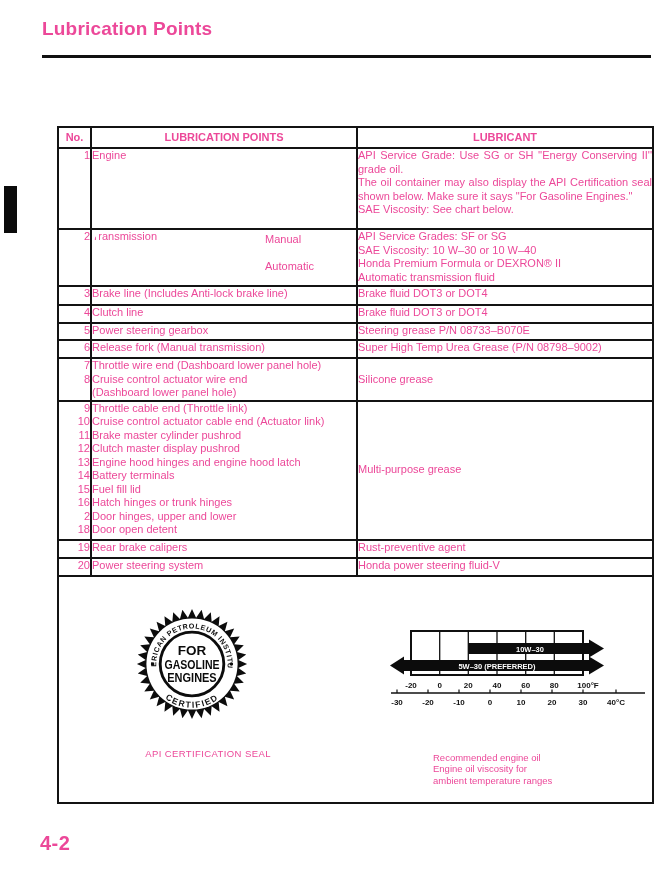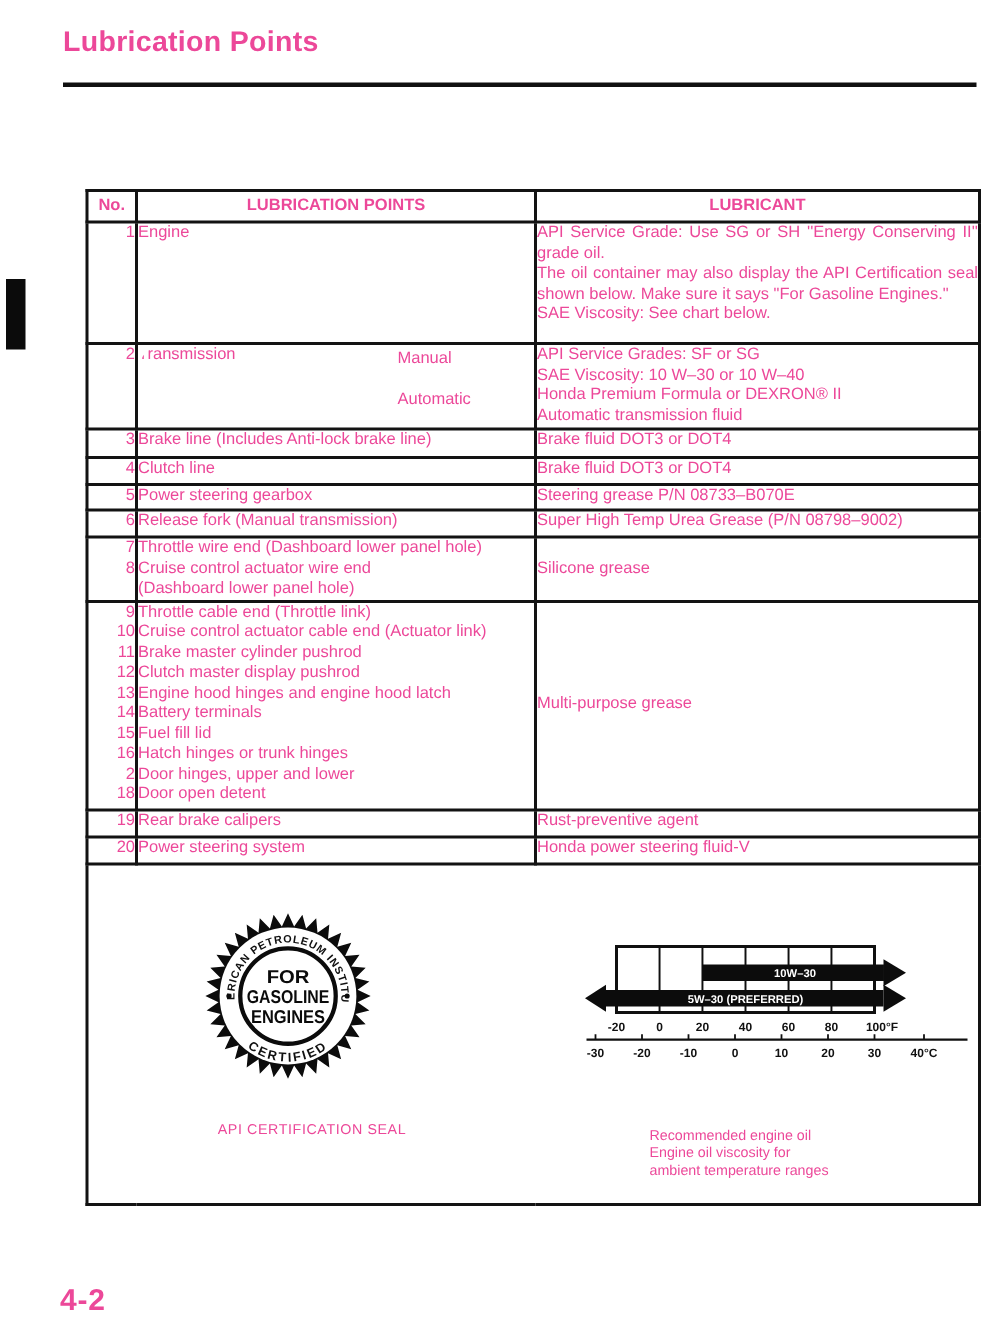--- a/index.html
+++ b/index.html
@@ -23,21 +23,21 @@
   .cell-lub{padding:3px 8px 0 8px;}
   .cell-lub.vmid{vertical-align:middle; padding-top:0;}
   .cell-lub.jtop div.just{text-align:justify;}
   .cell-points.rel{position:relative;border-radius:16px;}
   .sub-label{position:absolute; left:173px;text-align:center;}
   .bottom-cell{position:relative; height:225px;}
   .seal-svg{position:absolute; left:76px; top:30px;}
   .seal-caption{position:absolute; left:54px; top:170px; width:190px; text-align:center; font-size:9.5px; letter-spacing:.4px;}
   .chart-svg{position:absolute; left:330px; top:50px;}
   .chart-caption{position:absolute; left:374px; top:155px; font-size:9.5px; line-height:11.5px;margin-top:20px;}
-  .page-number{position:absolute; left:40px; top:856px; font-size:20px; font-weight:700; letter-spacing:.5px;}
+  .page-number{position:absolute; left:40px; top:832px; font-size:20px; font-weight:700; letter-spacing:.5px;}
   .tick{font:700 8px "Liberation Sans", sans-serif; fill:#111;}
   .arrow-label{font:700 7.5px "Liberation Sans", sans-serif; fill:#ffffff;}
   .seal-band{font:700 7.6px "Liberation Sans", sans-serif; fill:#101010; letter-spacing:.6px;}
   .seal-cert{font:700 9px "Liberation Sans", sans-serif; fill:#101010; letter-spacing:1.5px;}
   .seal-center{font:700 13px "Liberation Sans", sans-serif; fill:#0b0b0b;}
 </style>
 </head>
 <body>
 
 <div class="page">

